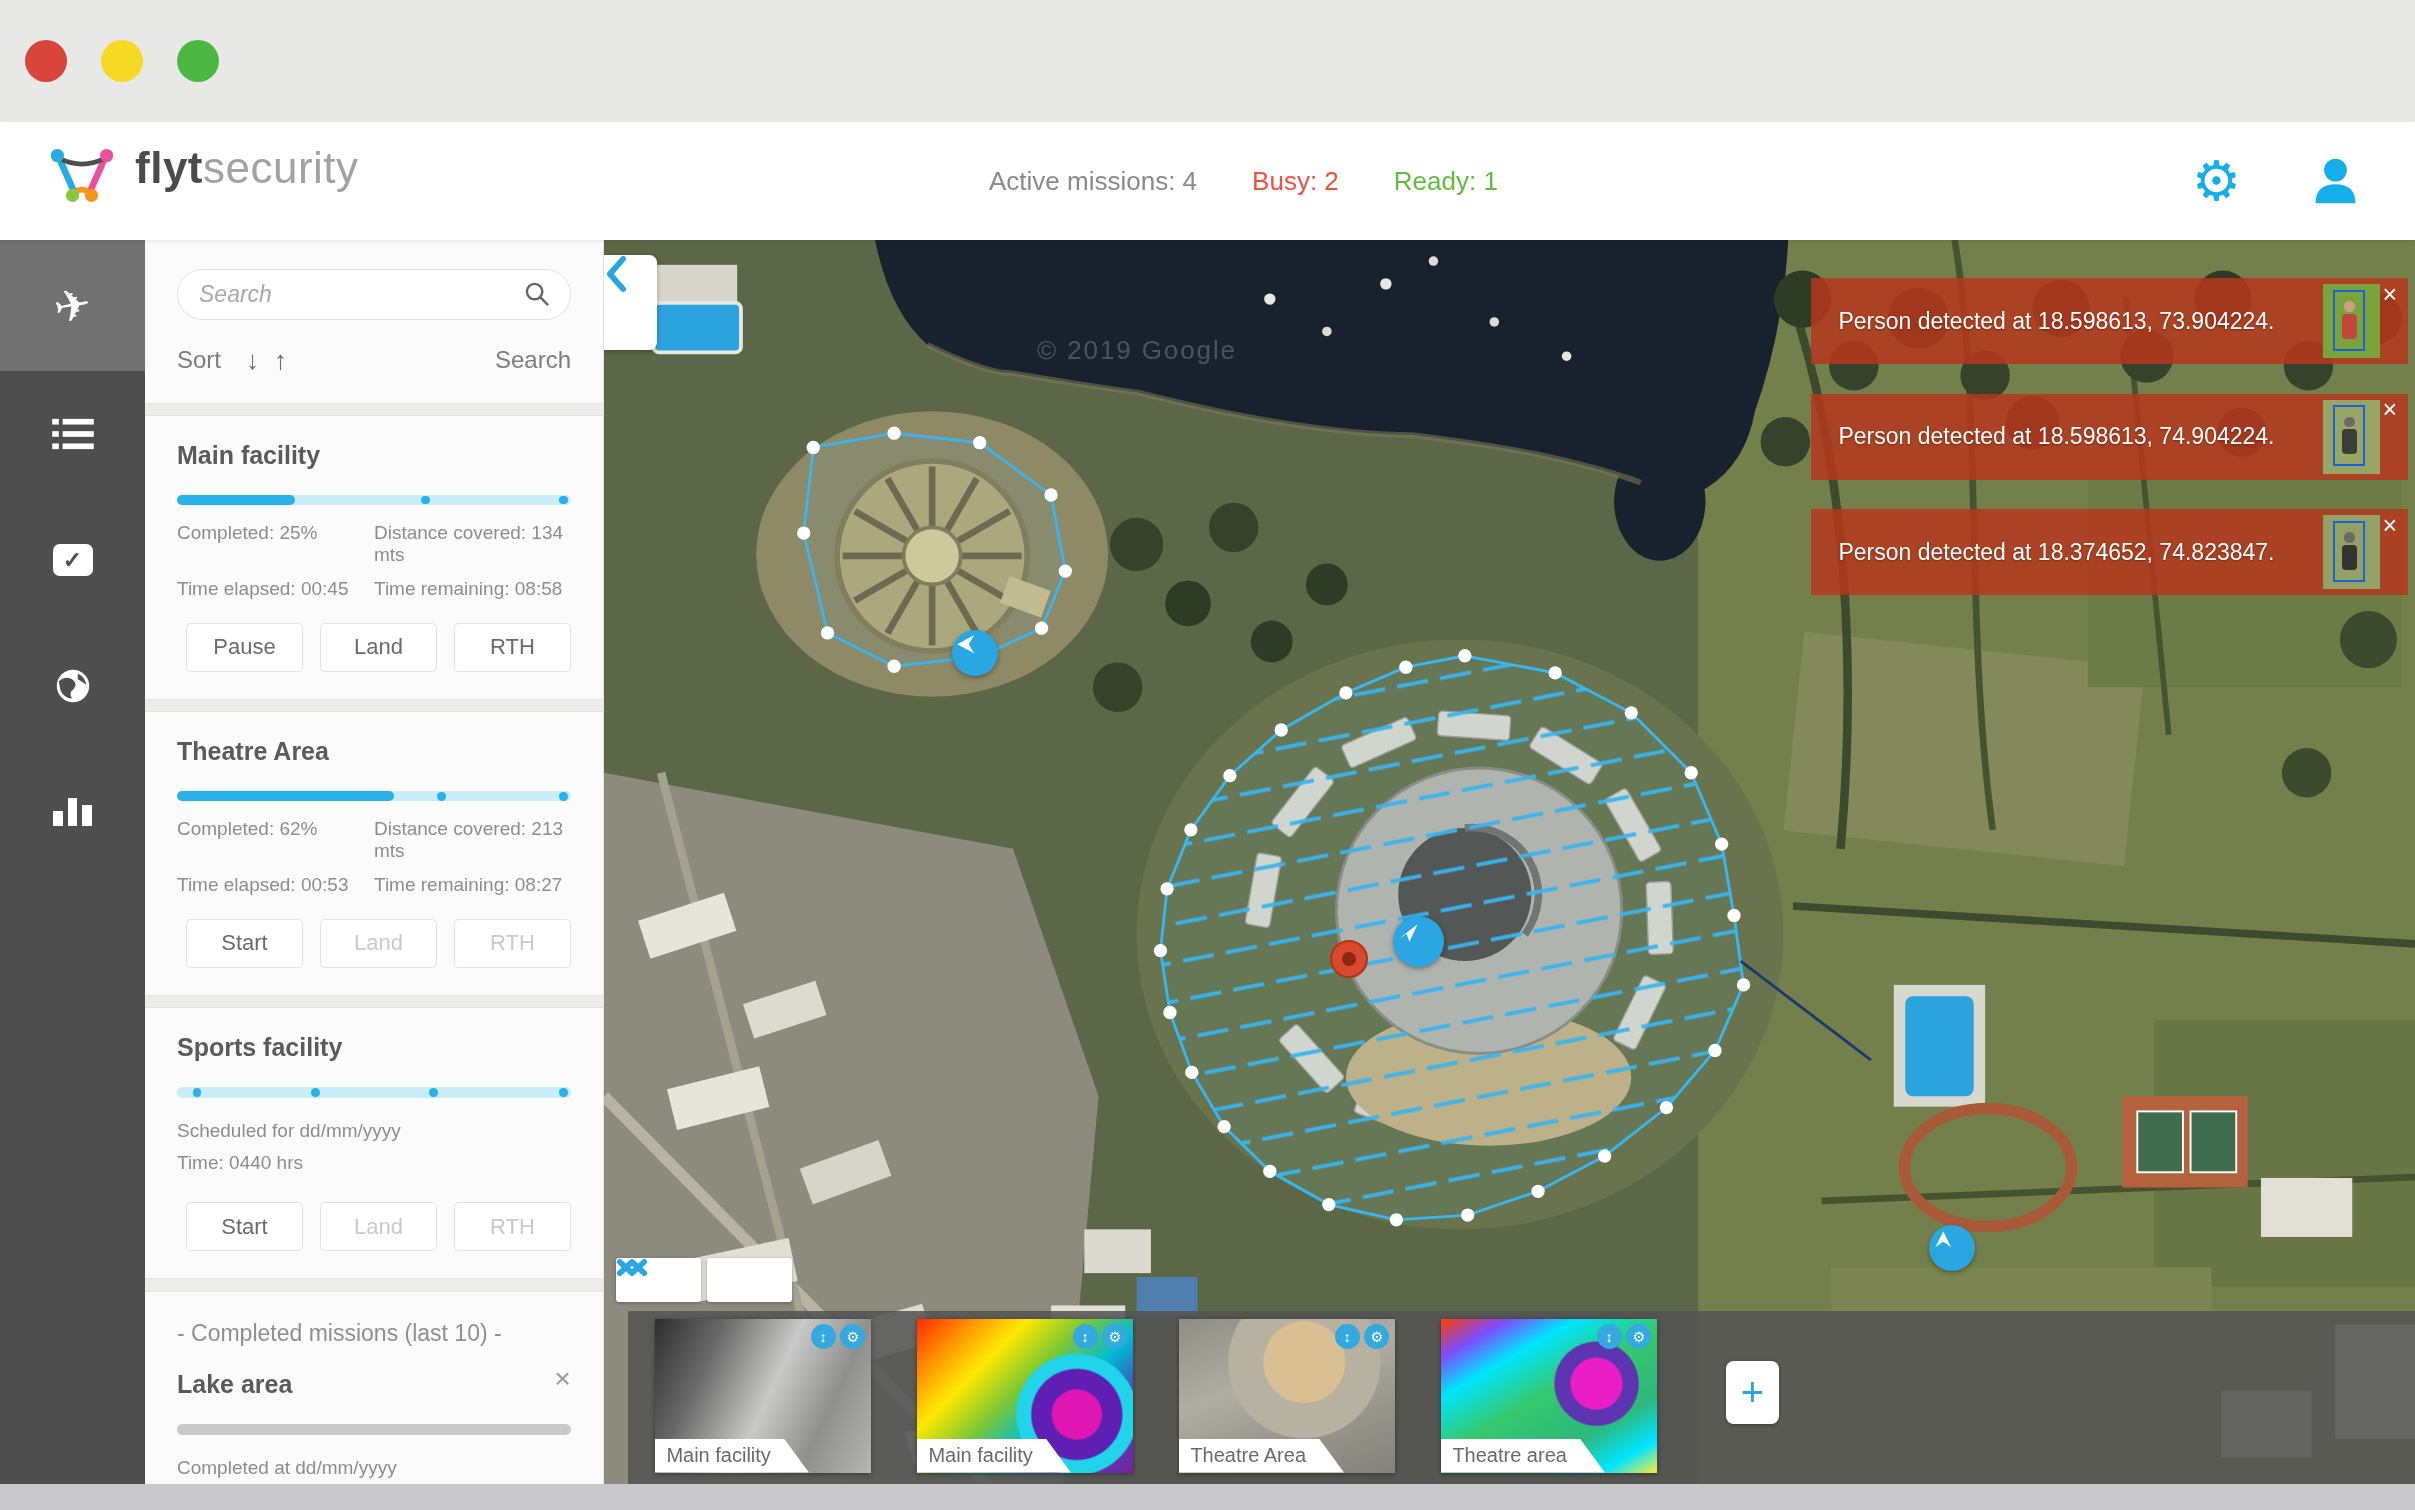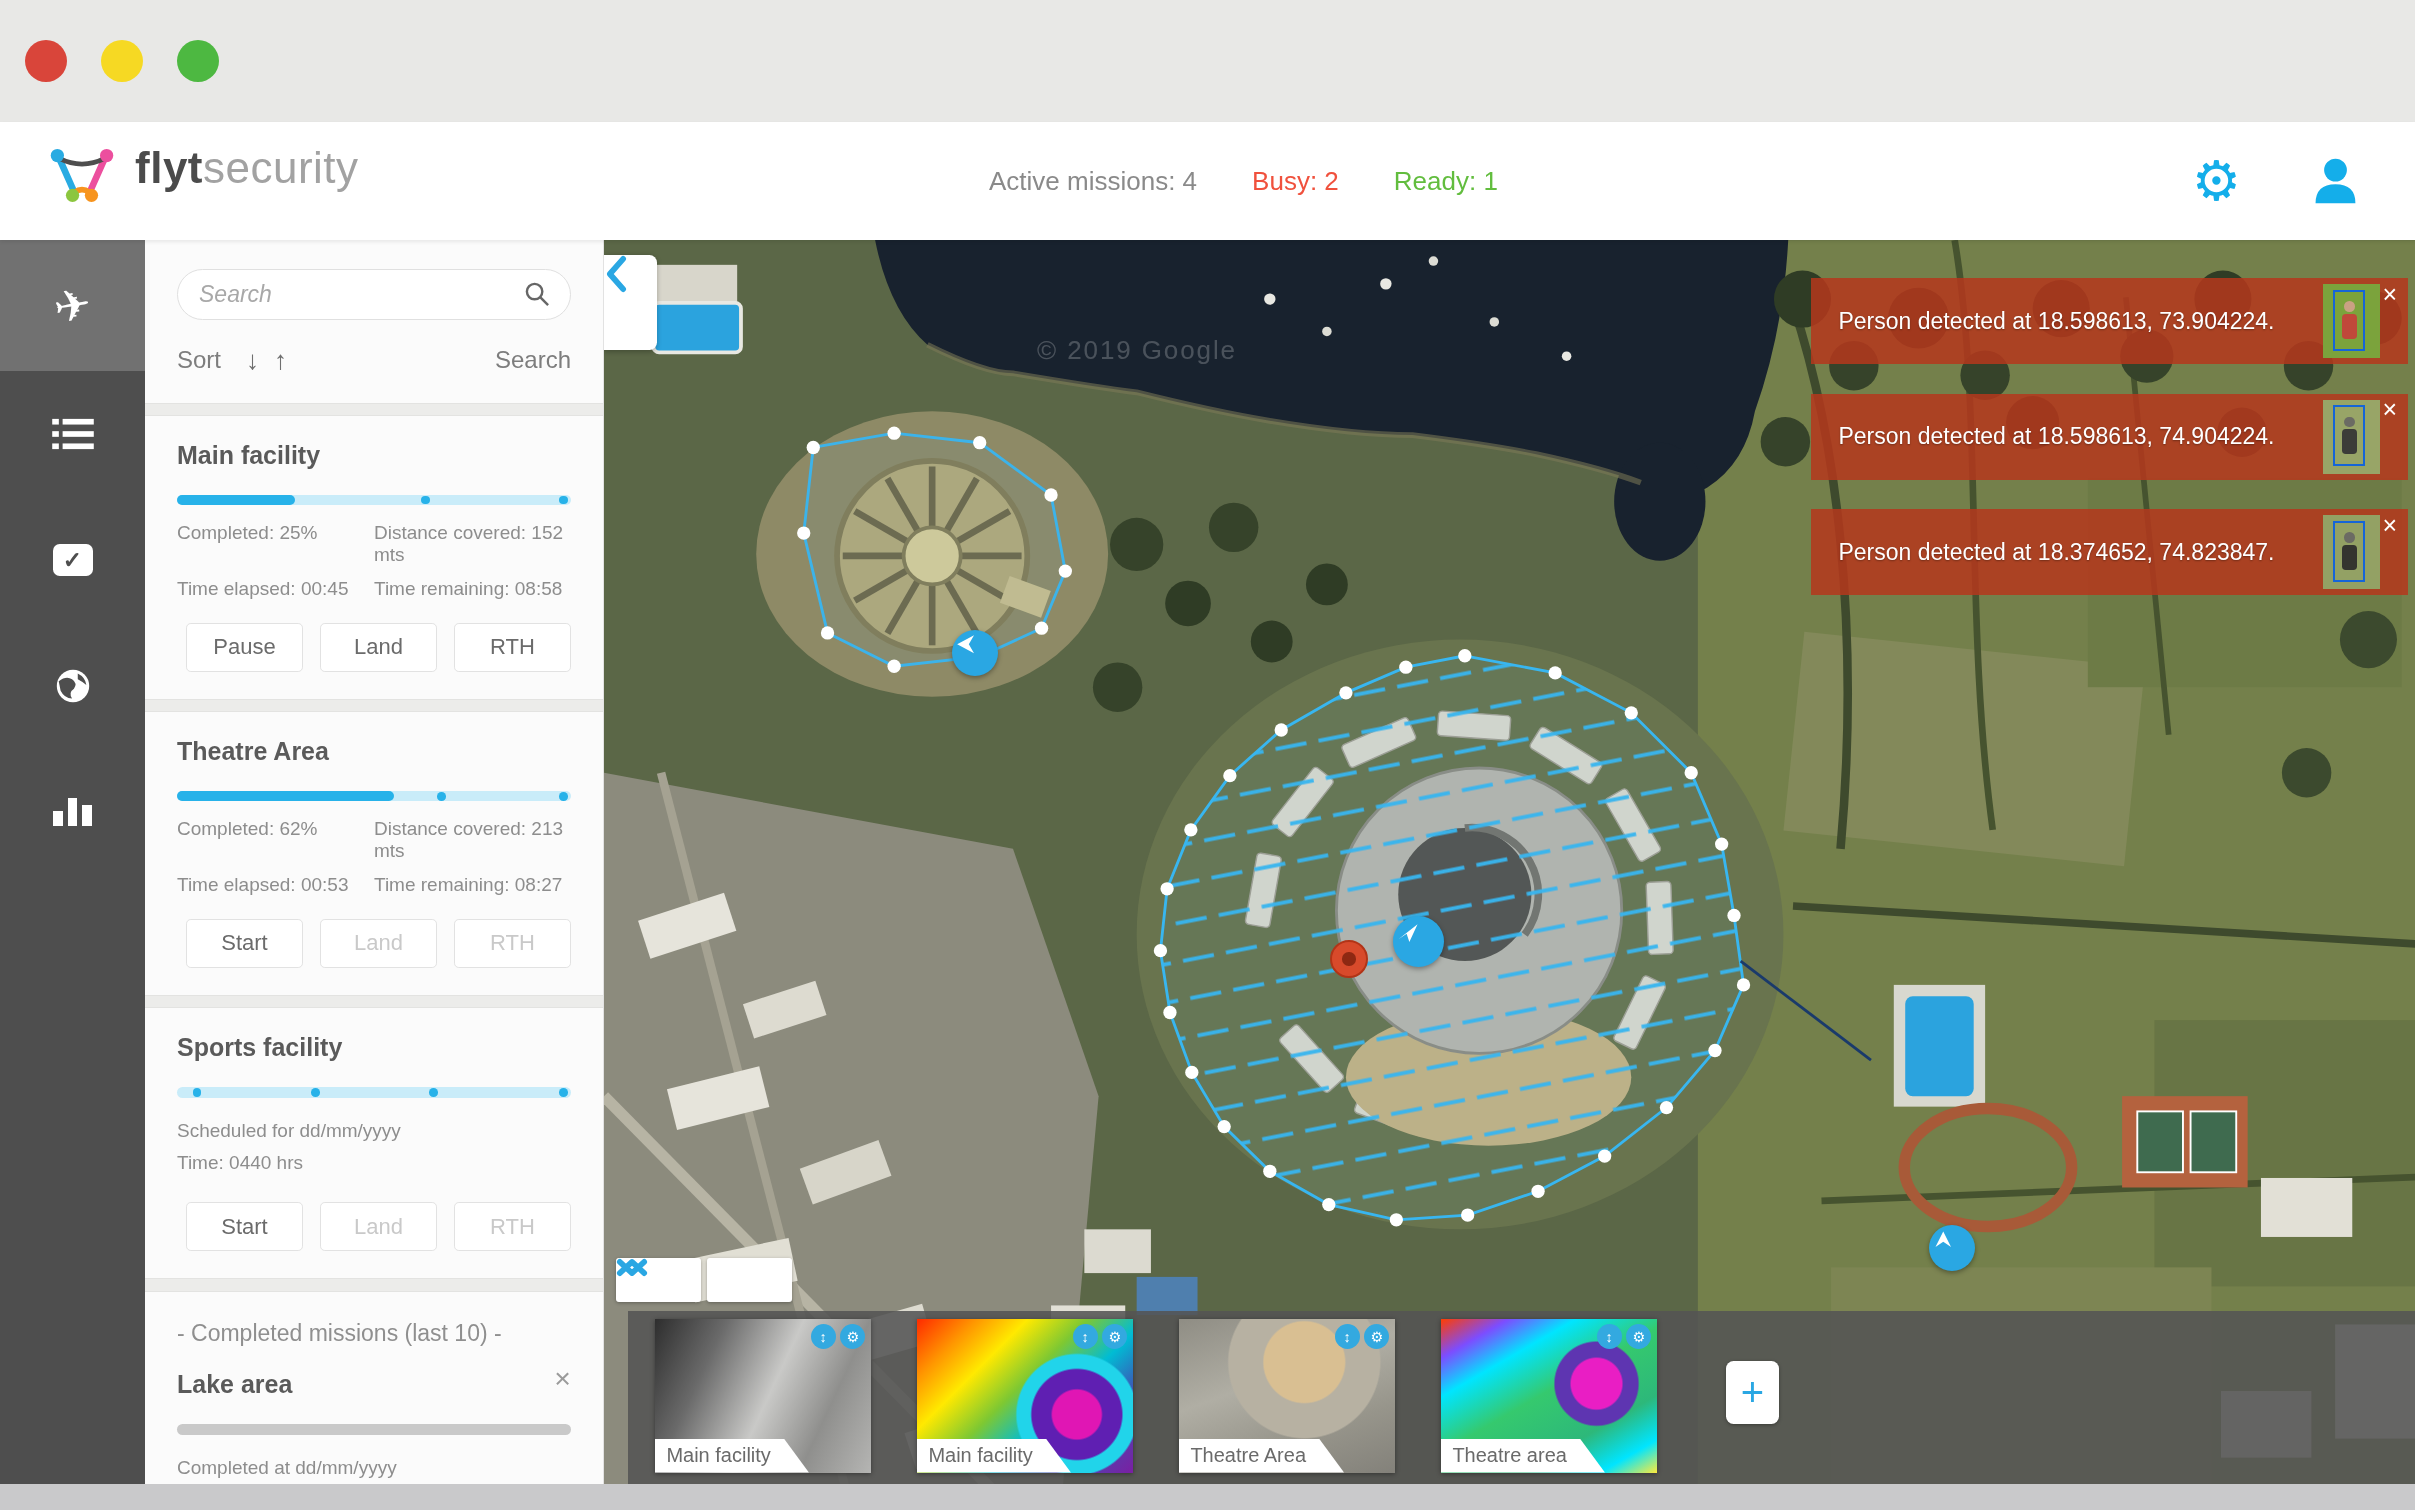--- a/index.html
+++ b/index.html
@@ -187,21 +187,21 @@
 
       <div class="card">
         <div class="card-title">Main facility</div>
         <div class="track">
           <div class="fill" style="width: 30%;"></div>
           <span class="dot" style="left:62%"></span>
             <span class="dot" style="left:97%"></span>
         </div>
         <div class="statgrid">
           <span>Completed: 25%</span>
-          <span>Distance covered: 152 mts</span>
+          <span>Distance covered: 134 mts</span>
           <span>Time elapsed: 00:45</span>
           <span>Time remaining: 08:58</span>
         </div>
         <div class="btnrow">
           <div class="mbtn">Pause</div>
           <div class="mbtn">Land</div>
           <div class="mbtn">RTH</div>
         </div>
       </div>
       <div class="divider" style="margin-left:-32px;margin-right:-32px;"></div>

